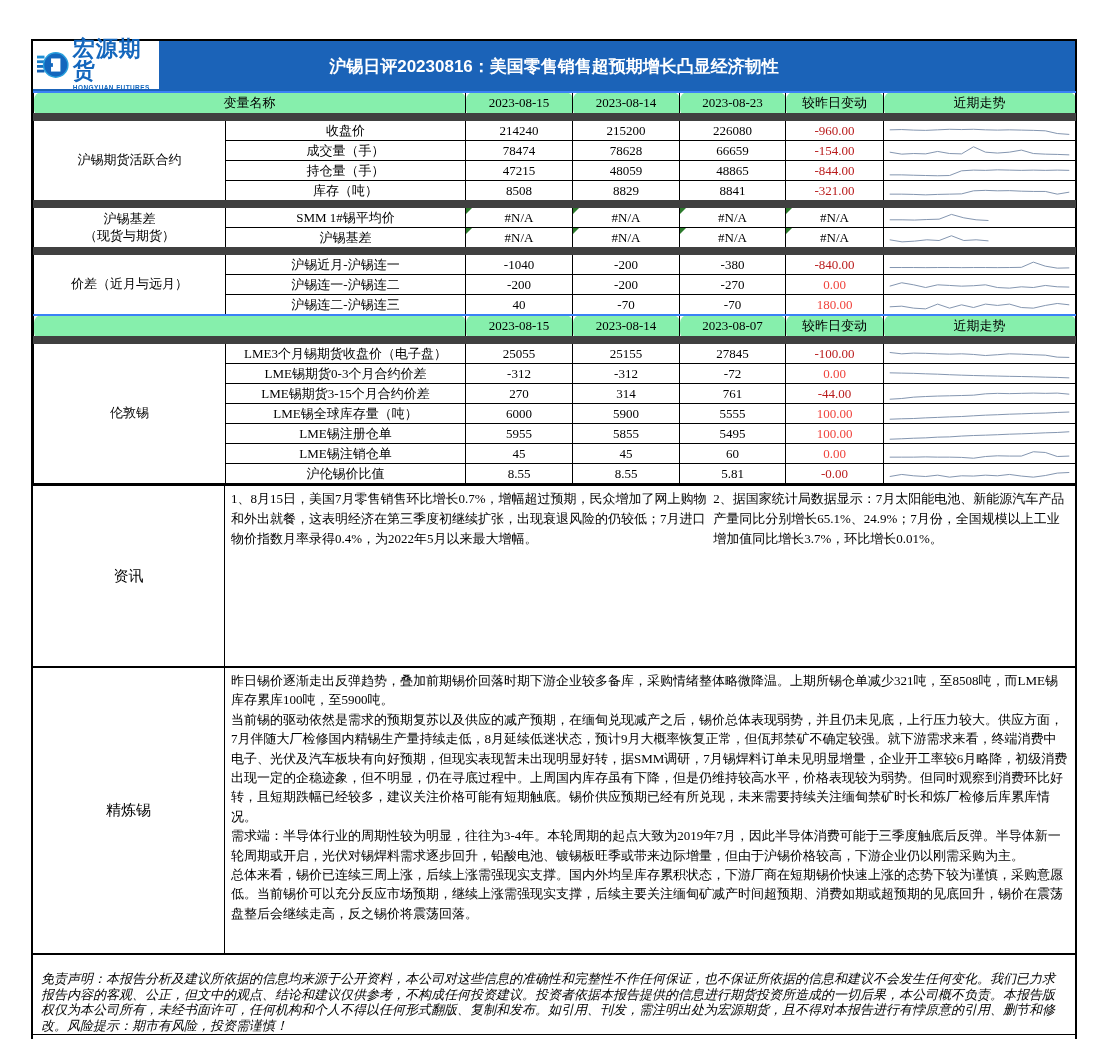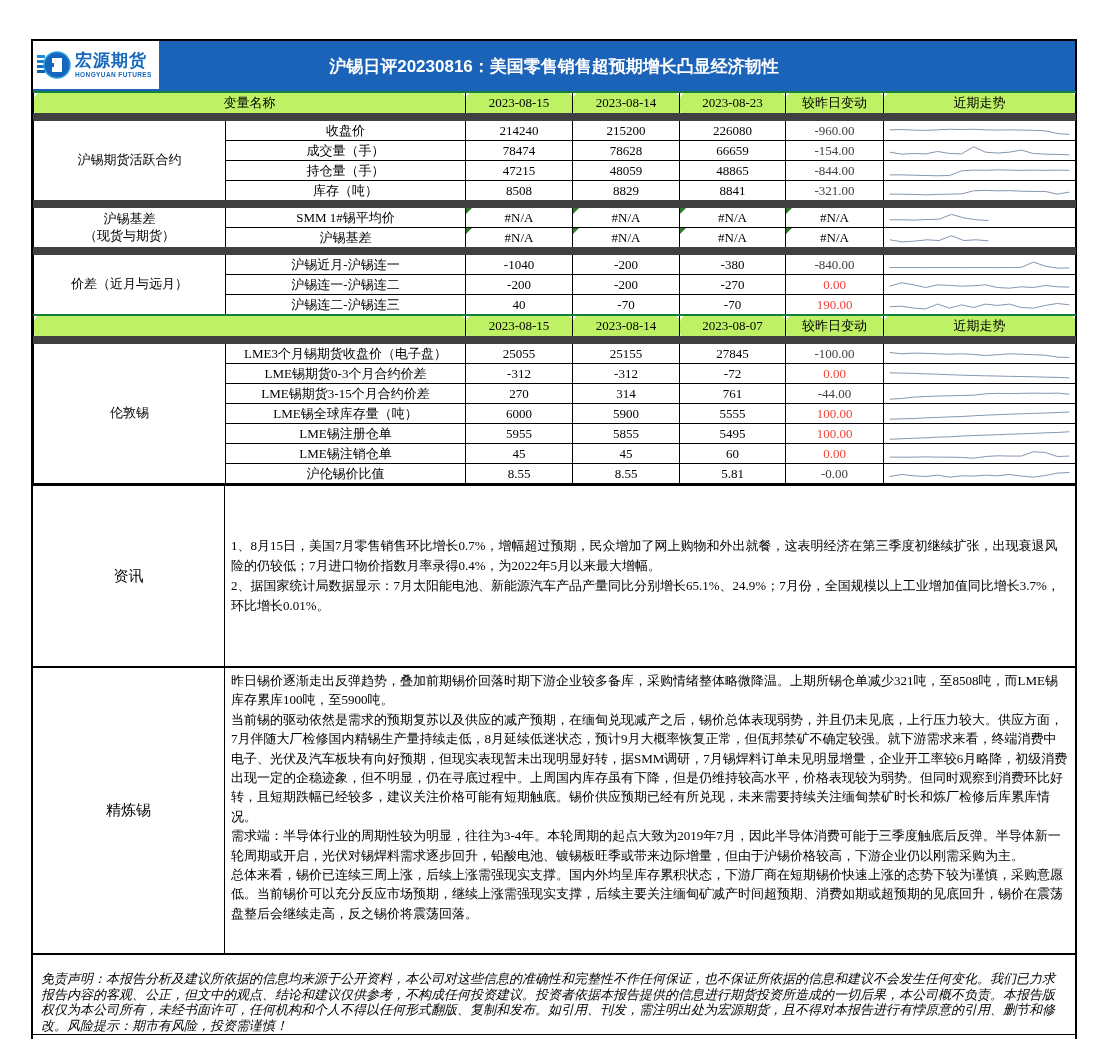--- a/index.html
+++ b/index.html
@@ -5,46 +5,46 @@
   html,body{margin:0;padding:0;background:#fff;}
   .page{position:relative;width:1109px;height:1039px;background:#fff;overflow:hidden;
         font-family:"Liberation Serif",serif;color:#000;}
   .content{position:absolute;left:31px;top:39px;width:1046px;border:2px solid #000;box-sizing:border-box;background:#fff;}
 
   
   .titlebar{position:relative;height:50px;background:#1b63b8;}
   .logo-box{position:absolute;left:0;top:0;width:126px;height:48px;background:#fff;
             display:flex;align-items:center;gap:4px;padding-left:4px;box-sizing:border-box;}
   .logo-text{display:flex;flex-direction:column;line-height:1;}
-  .logo-cn{font-family:"Liberation Sans",sans-serif;font-weight:bold;font-size:17px;color:#1467bd;letter-spacing:1px;}
+  .logo-cn{font-family:"Liberation Sans",sans-serif;font-weight:bold;font-size:22px;color:#1467bd;letter-spacing:1px;}
   .logo-en{font-family:"Liberation Sans",sans-serif;font-weight:bold;font-size:6.5px;color:#1467bd;margin-top:3px;letter-spacing:.4px;}
   .title{height:50px;display:flex;align-items:center;justify-content:center;
          font-family:"Liberation Sans",sans-serif;font-weight:bold;font-size:17px;color:#fff;}
 
   
   table.rpt{width:100%;border-collapse:collapse;table-layout:fixed;}
   table.rpt td,table.rpt th{border:1px solid #000;padding:0 2px;font-size:13px;font-weight:normal;
        text-align:center;vertical-align:middle;overflow:hidden;white-space:nowrap;position:relative;}
-  tr.hdr th{background:#bef264;height:20px;border-top:2px solid #15803d;border-radius:8px;}
+  tr.hdr th{background:#86efac;height:20px;border-top:2px solid #3b82f6;border-radius:8px;}
   tr.row td{height:19px;}
   tr.gtop td{border-top:8px solid #404040;}
   td.gname{background:#fff;line-height:1.25;}
   td.val{font-family:"Liberation Serif",serif;}
-  td.chg-neg{color:#404040;}
+  td.chg-neg{color:#b91c1c;}
   td.chg-pos{color:#f0433c;}
   td.na::before{content:"";position:absolute;left:0;top:0;border-top:6px solid #2c7a2c;border-right:6px solid transparent;}
   td.sparktd{padding:0;}
   td.sparktd svg{display:block;width:100%;height:18px;}
 
   
   .textrow{display:flex;border-top:2px solid #000;}
   .rowlabel{width:192px;flex:0 0 192px;border-right:1px solid #000;display:flex;
             align-items:center;justify-content:center;font-size:15px;box-sizing:border-box;}
   .rowtext{flex:1;padding:3px 6px;font-size:13px;line-height:20px;box-sizing:border-box;}
-  .news .rowtext{display:flex;flex-direction:column;justify-content:center;}
+  .news .rowtext{display:flex;flex-direction:row;justify-content:center;}
   .news{height:180px;}
   .analysis{height:285px;}
   .analysis .rowtext{line-height:19.4px;}
   .disclaimer{border-top:2px solid #000;padding:16px 8px 2px 8px;font-size:13px;line-height:15.6px;
               font-style:italic;height:81px;box-sizing:border-box;}
   .contactrow{border-top:1px solid #000;height:24px;display:flex;align-items:center;
               justify-content:flex-end;padding-right:20px;font-size:13.5px;}
 </style>
 </head>
 <body>
@@ -195,21 +195,21 @@
               <svg viewBox="0 0 100 20" preserveAspectRatio="none">
                 <polyline points="2.0,11.3 8.4,7.5 14.8,9.8 21.2,12.8 27.6,9.8 34.0,10.5 40.4,11.3 46.8,10.8 53.2,9.8 59.6,12.8 66.0,13.5 72.4,12.0 78.8,12.8 85.2,10.5 91.6,12.0 98.0,12.3" fill="none" stroke="#8496b0" stroke-width="1" vector-effect="non-scaling-stroke"></polyline>
               </svg>
             </td>
           </tr>
           <tr class="row">
             <td class="rlabel">沪锡连二-沪锡连三</td>
             <td class="val">40</td>
             <td class="val">-70</td>
             <td class="val">-70</td>
-            <td class="val chg-pos">190.00</td>
+            <td class="val chg-pos">180.00</td>
             <td class="sparktd">
               <svg viewBox="0 0 100 20" preserveAspectRatio="none">
                 <polyline points="2.0,12.0 8.4,11.3 14.8,13.5 21.2,14.3 27.6,9.0 34.0,13.5 40.4,9.8 46.8,12.8 53.2,9.0 59.6,10.5 66.0,9.0 72.4,12.8 78.8,13.5 85.2,10.5 91.6,8.3 98.0,9.8" fill="none" stroke="#8496b0" stroke-width="1" vector-effect="non-scaling-stroke"></polyline>
               </svg>
             </td>
           </tr>
           <tr class="hdr">
             <th colspan="2"></th>
             <th>2023-08-15</th>
             <th>2023-08-14</th>

